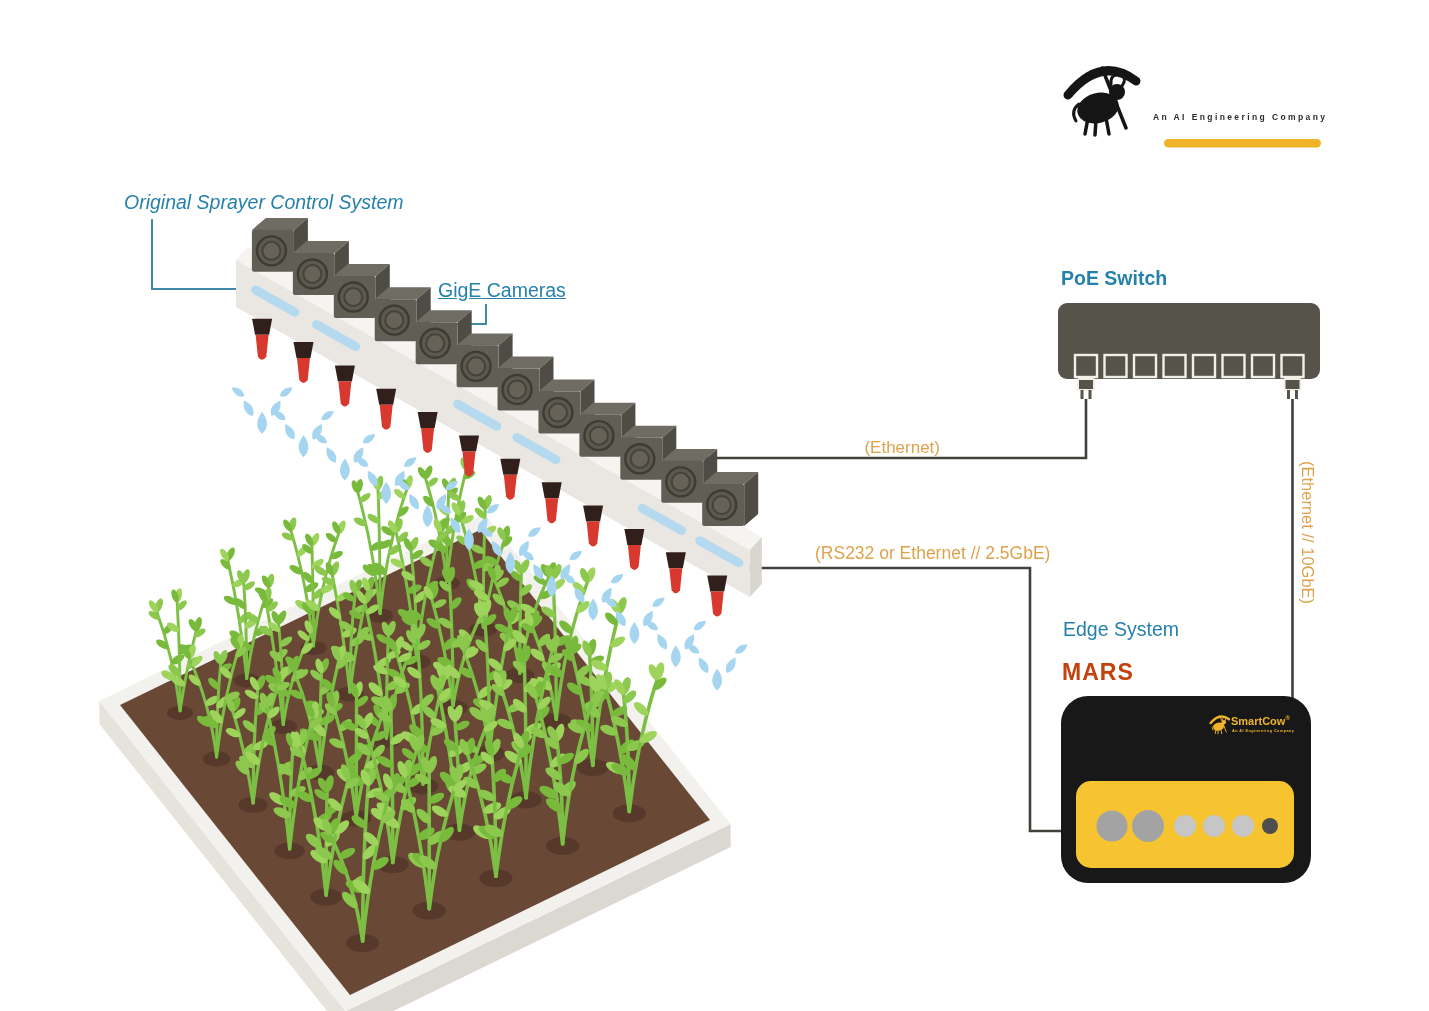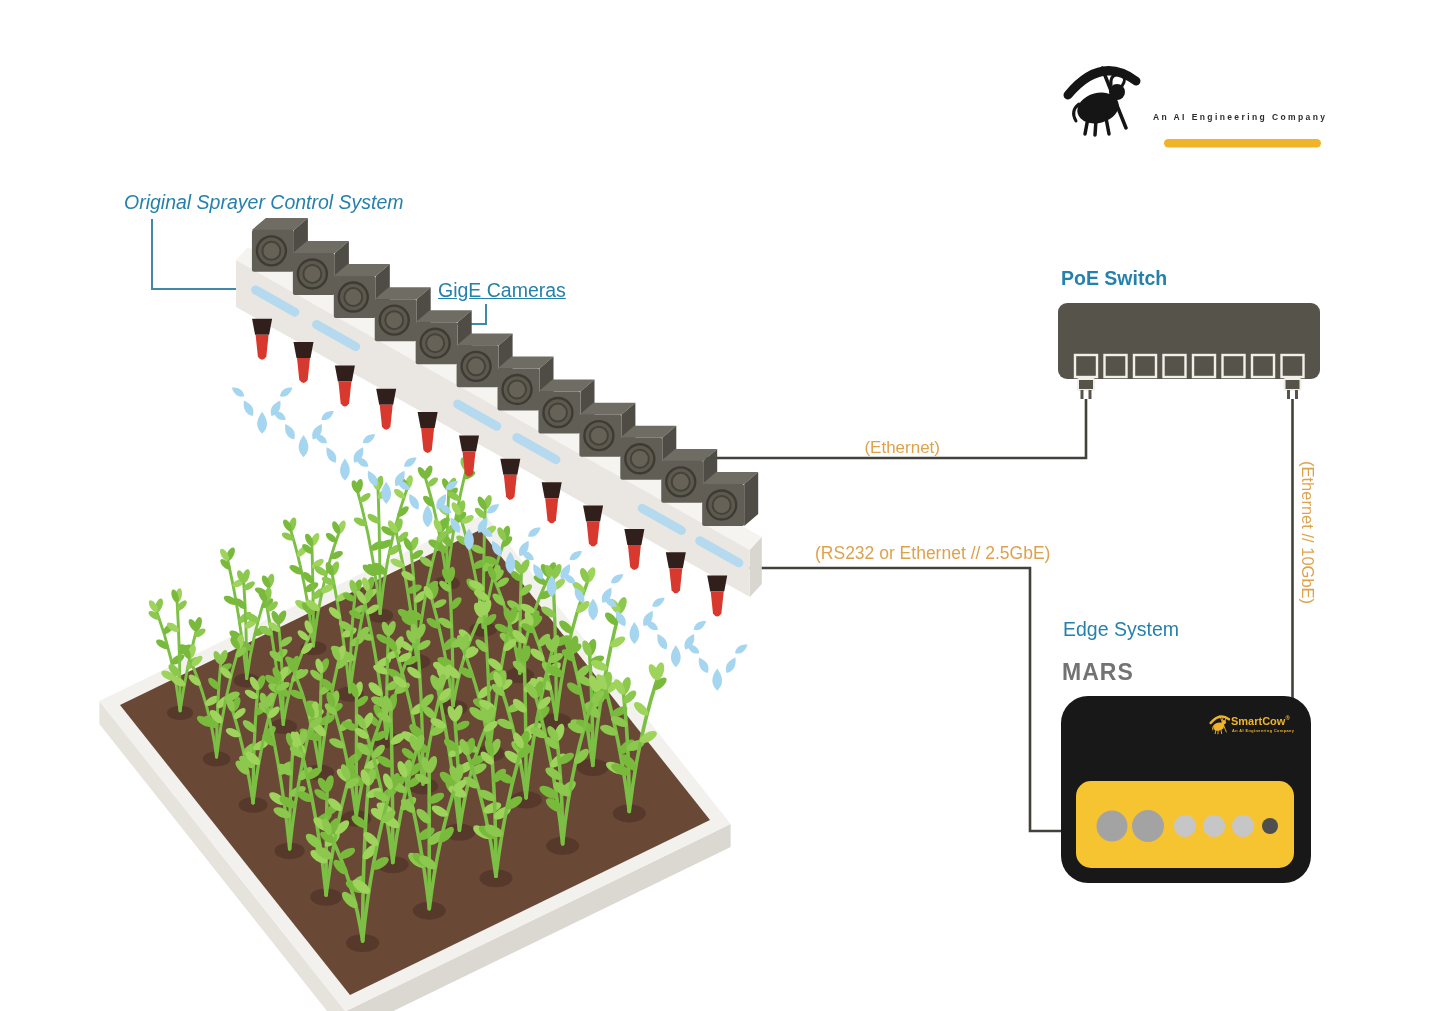--- a/index.html
+++ b/index.html
@@ -12,21 +12,21 @@
   .brand-name{left:1138px;top:68px;font-size:35px;font-weight:bold;color:#161616;letter-spacing:-.5px;}
   .brand-name sup{font-size:14px;font-weight:bold;vertical-align:22px;}
   .brand-tagline{left:1153px;top:112px;font-size:8.5px;letter-spacing:2.4px;color:#2c2c2c;font-weight:600;}
   .oscs{left:124px;top:191px;font-style:italic;}
   .gige{left:438px;top:279px;text-decoration:underline;}
   .poe{left:1061px;top:267px;font-weight:bold;}
   .eth{left:820px;top:438px;width:120px;text-align:right;}
   .rs232{left:767px;top:543px;font-size:17.5px;margin-left:48px;}
   .vert{left:1317px;top:461px;font-size:16.5px;transform-origin:0 0;transform:rotate(90deg);}
   .edge{left:1063px;top:618px;}
-  .mars{left:1062px;top:659px;font-size:23px;font-weight:bold;color:#737373;letter-spacing:1px;}
+  .mars{left:1062px;top:659px;font-size:23px;font-weight:bold;color:#c2410c;letter-spacing:1px;}
   .mini-brand{left:1231px;top:715px;font-size:11px;font-weight:bold;color:#f0b42a;}
   .mini-brand sup{font-size:6px;vertical-align:5px;}
   .mini-tagline{left:1232px;top:729px;font-size:3.8px;letter-spacing:.45px;color:#f0b42a;font-weight:600;}
 </style>
 </head>
 <body>
 
 <div class="stage">
 
   <svg id="scene" width="1429" height="1011" viewBox="0 0 1429 1011">

